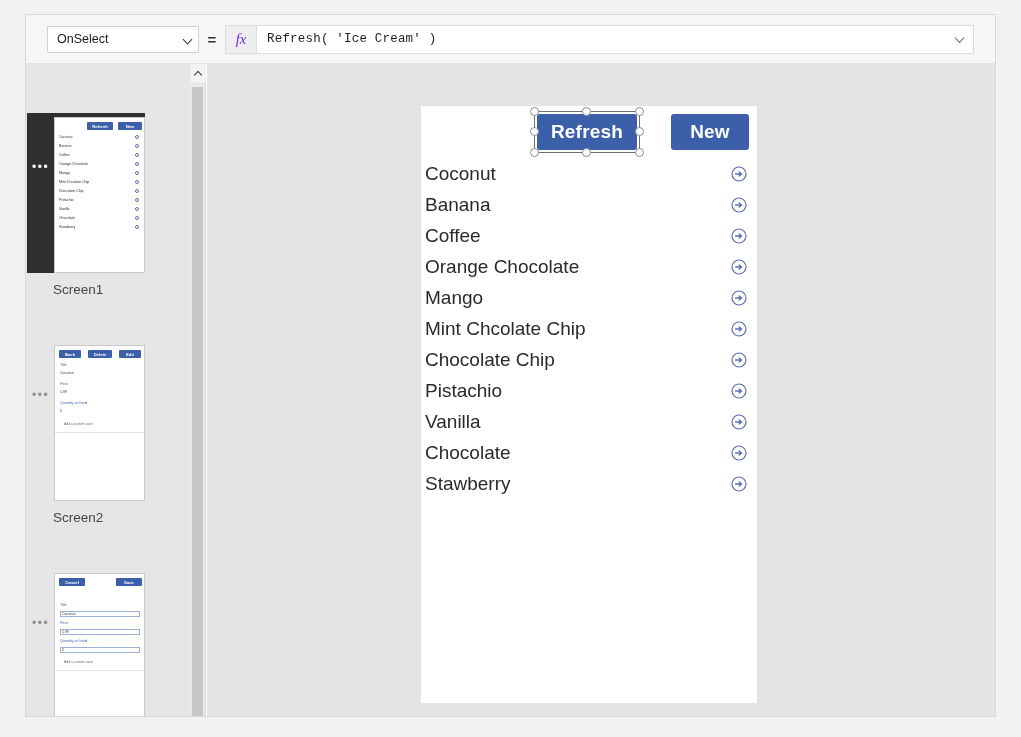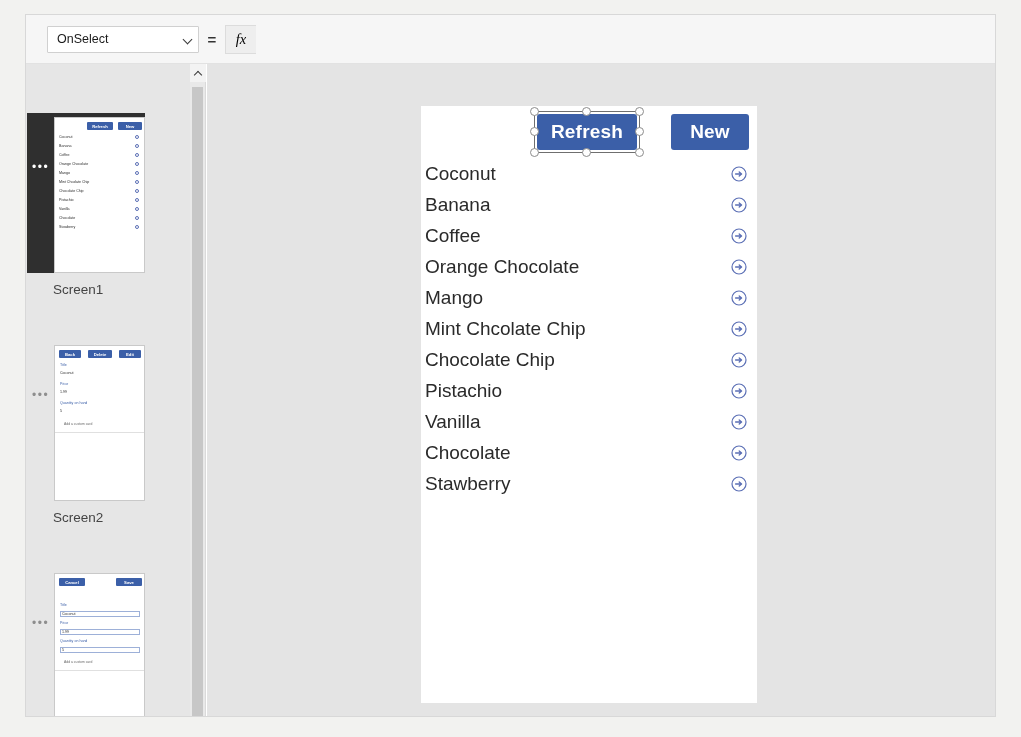--- a/index.html
+++ b/index.html
@@ -67,21 +67,21 @@
   }
   .fx-box {
     width: 31px; height: 29px;
     background: #eeeeee;
     border: 1px solid #dcdcdc;
     border-right: none;
     display: flex; align-items: center; justify-content: center;
     font-family: "Liberation Serif", serif;
     font-style: italic;
     font-size: 14.5px;
-    color: #000000;
+    color: #6d28d9;
   }
   .formula-input {
     flex: 1; height: 29px;
     background: #ffffff;
     border: 1px solid #dcdcdc;
     display: flex; align-items: center;
     padding: 0 10px;
     font-family: "Liberation Mono", monospace;
     font-size: 12.5px;
     color: #1f1f1f;
@@ -339,20 +339,24 @@
 
 <div id="app">
 
   <div class="formula-bar">
     <div class="prop-select">
       <span class="label">OnSelect</span>
       <span class="chev"></span>
     </div>
     <div class="eq-sign">=</div>
     <div class="fx-box">fx</div>
+    <div class="formula-input">
+      <span>Refresh( 'Ice Cream' )</span>
+      <span class="formula-expand"></span>
+    </div>
   </div>
 
   <div class="work-area">
 
     <div class="screens-panel">
 
       <div class="screen-thumb" style="top:49px">
         <div class="thumb-row thumb-sel">
           <div class="thumb-sel-bg"></div>
           <div class="thumb-ellipsis">•••</div>

